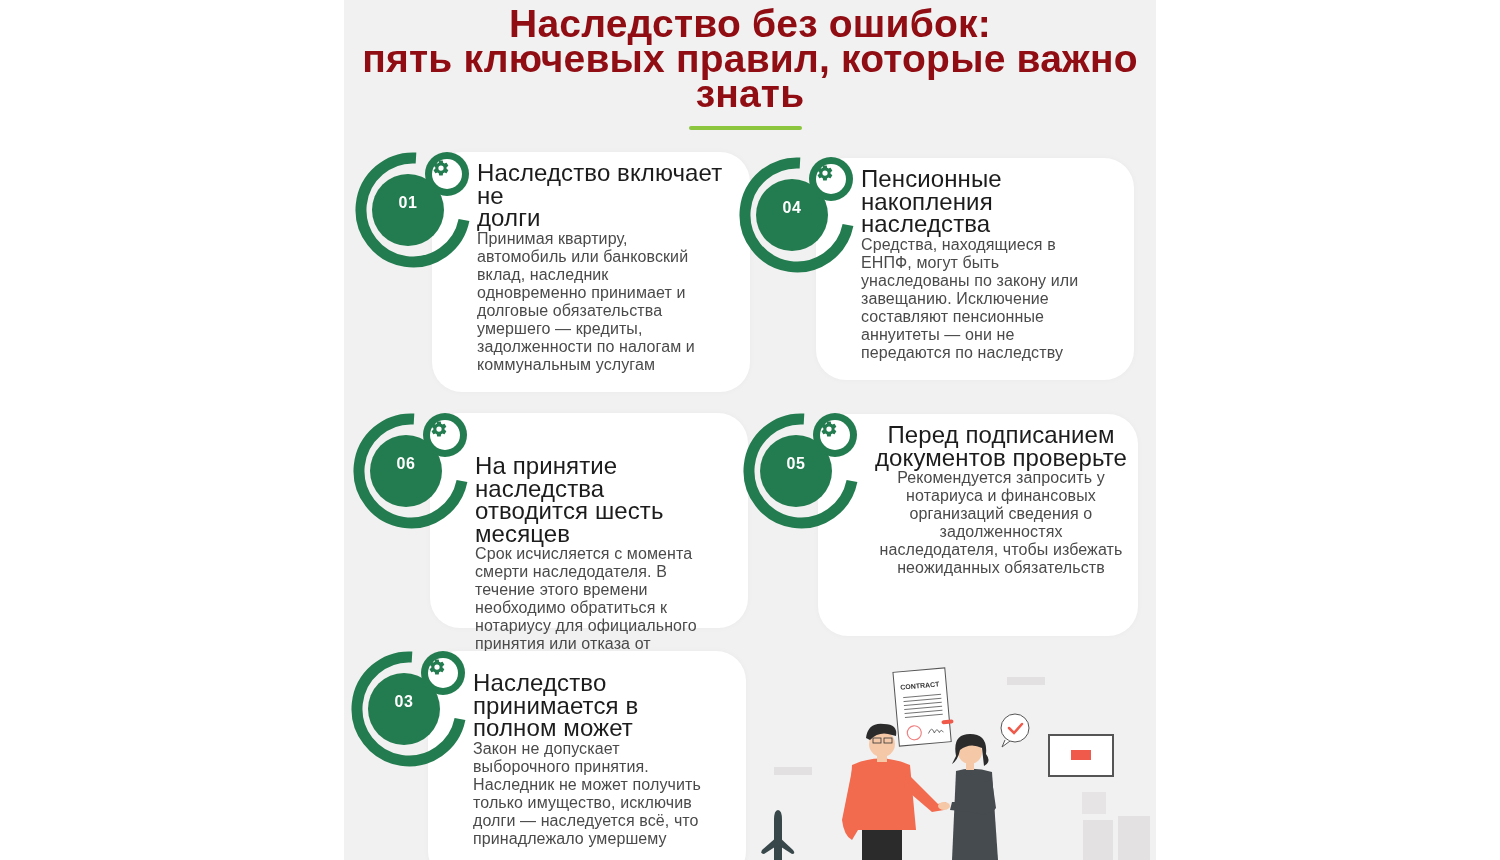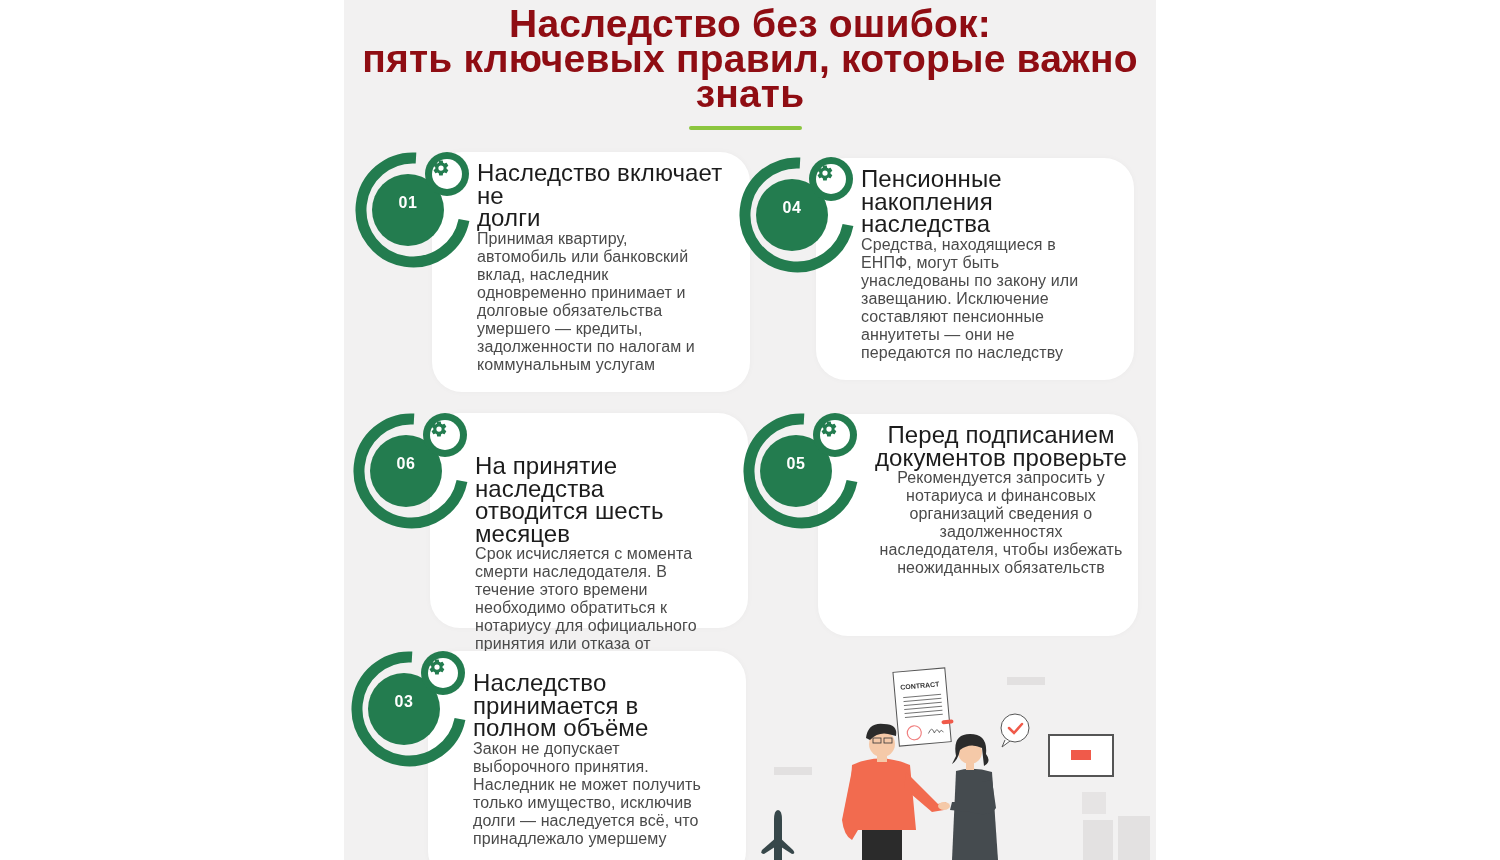--- a/index.html
+++ b/index.html
@@ -137,21 +137,21 @@
     <div class="gear" style="left:78px;top:9px;">
       <svg width="18" height="18" viewBox="0 0 24 24">
           <path fill="#237c4f" d="M19.4 13c.04-.33.06-.66.06-1s-.02-.67-.06-1l2.1-1.65a.5.5 0 0 0 .12-.64l-2-3.46a.5.5 0 0 0-.6-.22l-2.48 1a7.3 7.3 0 0 0-1.73-1l-.38-2.65A.5.5 0 0 0 13.93 2h-4a.5.5 0 0 0-.49.42l-.38 2.65c-.63.26-1.2.6-1.73 1l-2.48-1a.5.5 0 0 0-.6.22l-2 3.46a.5.5 0 0 0 .12.64L4.46 11c-.04.33-.06.66-.06 1s.02.67.06 1l-2.1 1.65a.5.5 0 0 0-.12.64l2 3.46c.12.22.39.3.6.22l2.48-1c.53.4 1.1.74 1.73 1l.38 2.65c.05.24.26.42.49.42h4c.25 0 .45-.18.49-.42l.38-2.65c.63-.26 1.2-.6 1.73-1l2.48 1c.22.08.48 0 .6-.22l2-3.46a.5.5 0 0 0-.12-.64L19.4 13zM12 15.5A3.5 3.5 0 1 1 12 8.5a3.5 3.5 0 0 1 0 7z"></path>
         </svg>
     </div>
     <div class="badge-num">03</div>
   </div>
   <div class="card-text" style="left:129px;top:672px;width:275px;">
     <div class="card-heading">
       <div>Наследство принимается в</div>
-      <div>полном объёме</div>
+      <div>полном может</div>
     </div>
     <div class="card-body">
       <div>Закон не допускает</div>
       <div>выборочного принятия.</div>
       <div>Наследник не может получить</div>
       <div>только имущество, исключив</div>
       <div>долги — наследуется всё, что</div>
       <div>принадлежало умершему</div>
     </div>
   </div>

